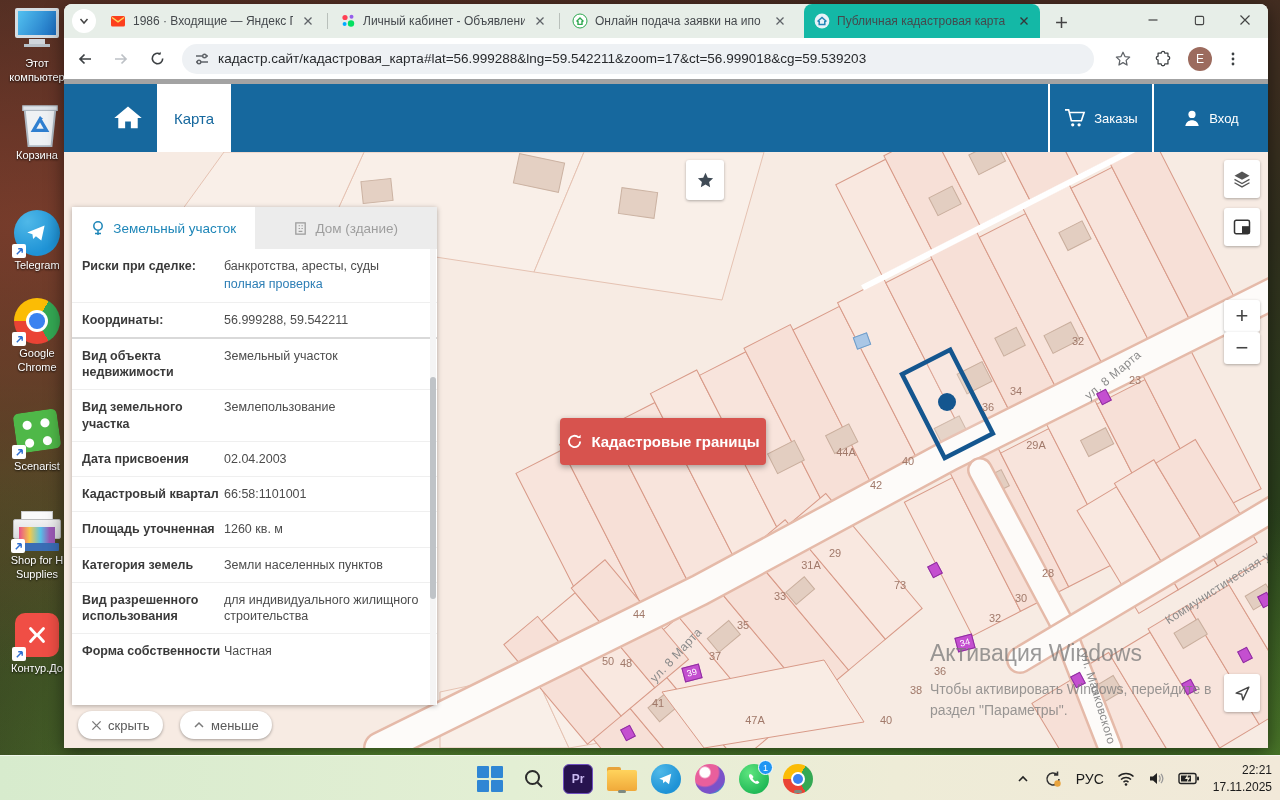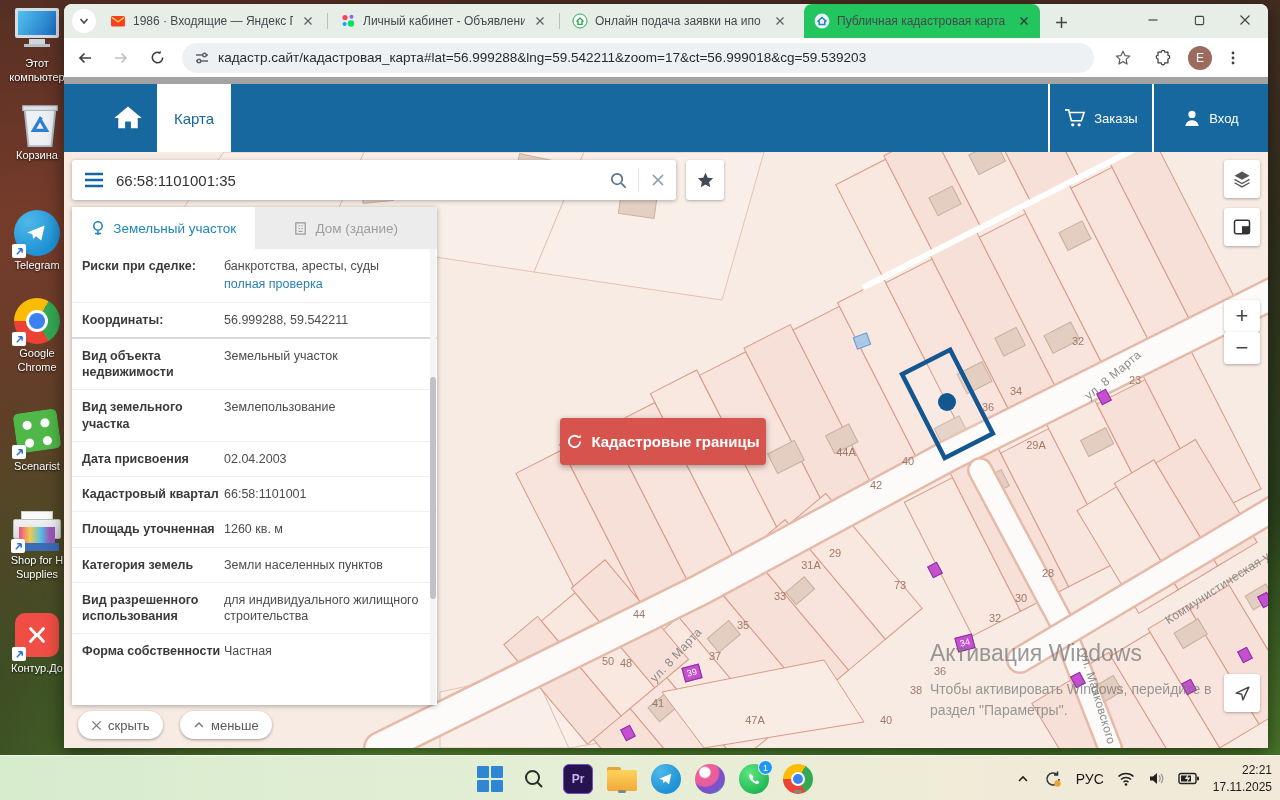--- a/index.html
+++ b/index.html
@@ -35,28 +35,28 @@
   .printer .stripes{position:absolute;left:6px;top:16px;width:36px;height:16px;background:linear-gradient(90deg,#e94f8a,#f2c94c 30%,#55c1e8 60%,#9b59b6 85%)}
   .printer .base{position:absolute;left:2px;bottom:0;width:44px;height:8px;background:#3a6db5;border-radius:1px}
   .kontur{width:44px;height:44px;margin:1px auto 0;background:#f04e45;border-radius:10px;display:flex;align-items:center;justify-content:center}
   .bin{width:40px;height:46px;margin:0 auto;position:relative}
   
   .bwindow{position:absolute;left:64px;top:4px;width:1204px;height:744px;border-radius:8px 8px 0 0;background:#fff;box-shadow:0 4px 18px rgba(0,0,0,.5)}
   .tabstrip{position:relative;height:34px;background:#e7eee8;border-radius:8px 8px 0 0}
   .tabsearch{position:absolute;left:8px;top:5px;width:24px;height:24px;border-radius:50%;background:#fff;display:flex;align-items:center;justify-content:center;cursor:pointer}
   .tab{position:absolute;top:0;height:34px;display:flex;align-items:center;gap:7px;padding:0 8px 0 10px;cursor:pointer}
   .tab .ttl{font-size:12px;color:#45494d;white-space:nowrap;overflow:hidden;text-overflow:clip;flex:1}
-  .tab.active{background:#22c55e;border-radius:8px 8px 0 0}
+  .tab.active{background:#14b8a6;border-radius:8px 8px 0 0}
   .tab .fav{width:16px;height:16px;flex:0 0 16px}
   .tab .tclose{width:16px;height:16px;display:flex;align-items:center;justify-content:center;border-radius:50%;flex:0 0 16px}
   .tabsep{position:absolute;top:9px;width:1px;height:16px;background:#b9c0bb}
   .newtab{position:absolute;left:984px;top:5px;width:26px;height:26px;display:flex;align-items:center;justify-content:center;border-radius:50%;cursor:pointer}
   .wctl{position:absolute;top:0;width:46px;height:32px;display:flex;align-items:center;justify-content:center;cursor:pointer}
   
-  .toolbar{position:relative;height:46px;background:#fff;border-bottom:7px solid #a3a3a3;display:flex;align-items:center}
+  .toolbar{position:relative;height:46px;background:#fff;border-bottom:5px solid #a3a3a3;display:flex;align-items:center}
   .tbtn{width:30px;height:30px;margin-left:6px;display:flex;align-items:center;justify-content:center;border-radius:50%;cursor:pointer;flex:0 0 30px}
   .omnibox{margin-left:10px;width:912px;height:30px;background:#eef1f4;border-radius:15px;display:flex;align-items:center;padding:0 12px;gap:8px}
   .urltext{font-size:13.5px;color:#27292c;white-space:nowrap;overflow:hidden}
   .avatar{width:24px;height:24px;border-radius:50%;background:#9c6b5e;color:#fff;font-size:12px;display:flex;align-items:center;justify-content:center;margin-left:10px;cursor:pointer}
   
   .siteheader{position:relative;height:68px;background:#16689e}
   .homebtn{position:absolute;left:42px;top:16px;width:44px;height:36px;display:flex;align-items:center;justify-content:center;cursor:pointer}
   .navtab{position:absolute;left:93px;top:0;width:74px;height:68px;background:#fff;color:#16689e;font-size:15px;display:flex;align-items:center;justify-content:center;cursor:pointer}
   .hbtn{position:absolute;top:0;height:68px;display:flex;align-items:center;justify-content:center;gap:8px;color:#fff;font-size:13px;border-left:2px solid #fff;cursor:pointer}
   
@@ -512,39 +512,20 @@
     <span class="mgdot" style="left:564px;top:581px"></span>
     <span class="mgdot" style="left:1181px;top:503px"></span>
     <span class="bluesq" style="left:798px;top:189px"></span>
 
     <div class="watermark">
       <div class="wt1">Активация Windows</div>
       <div class="wt2">Чтобы активировать Windows, перейдите в</div>
       <div class="wt2">раздел "Параметры".</div>
     </div>
 
-    <div class="searchbar">
-      <div style="width:44px;display:flex;justify-content:center;cursor:pointer">
-        <svg width="20" height="16" viewBox="0 0 20 16">
-            <path d="M1 2h18M1 8h18M1 14h18" stroke="#16689e" stroke-width="2.6"></path>
-          </svg>
-      </div>
-      <input value="66:58:1101001:35" style="">
-      <div style="width:40px;display:flex;justify-content:center;cursor:pointer">
-        <svg width="19" height="19" viewBox="0 0 20 20">
-            <circle cx="8.5" cy="8.5" r="5.5" stroke="#56738c" stroke-width="1.8" fill="none"></circle>
-            <path d="M12.8 12.8L17.5 17.5" stroke="#56738c" stroke-width="1.8"></path>
-          </svg>
-      </div>
-      <div style="width:38px;display:flex;justify-content:center;border-left:1px solid #e4e4e4;cursor:pointer;height:24px;align-items:center">
-        <svg width="14" height="14" viewBox="0 0 14 14">
-            <path d="M2 2l10 10M12 2L2 12" stroke="#8b99a5" stroke-width="1.6"></path>
-          </svg>
-      </div>
-    </div>
     <div class="sqbtn" style="left:622px;top:8px;width:38px;height:40px">
       <svg width="19" height="19" viewBox="0 0 20 20">
           <path d="M10 1.8l2.4 5.2 5.6.6-4.2 3.9 1.1 5.6L10 14.3l-4.9 2.8 1.1-5.6L2 7.6l5.6-.6z" fill="#3f4a55"></path>
         </svg>
     </div>
 
     <div class="panel">
       <div class="ptabs">
         <div class="ptab on">
           <svg width="16" height="16" viewBox="0 0 16 16">

